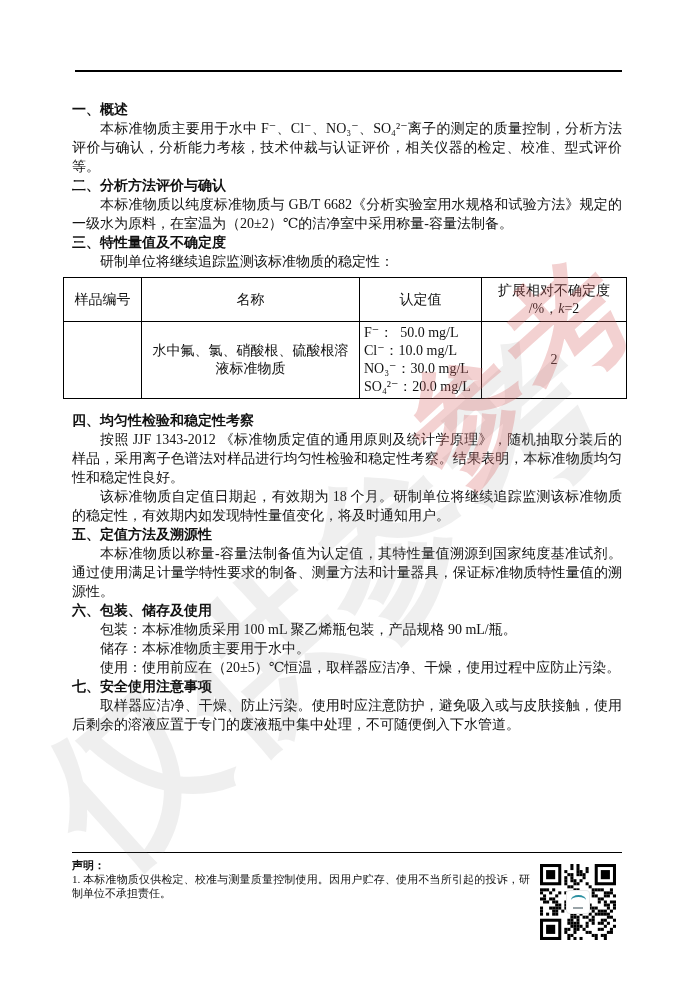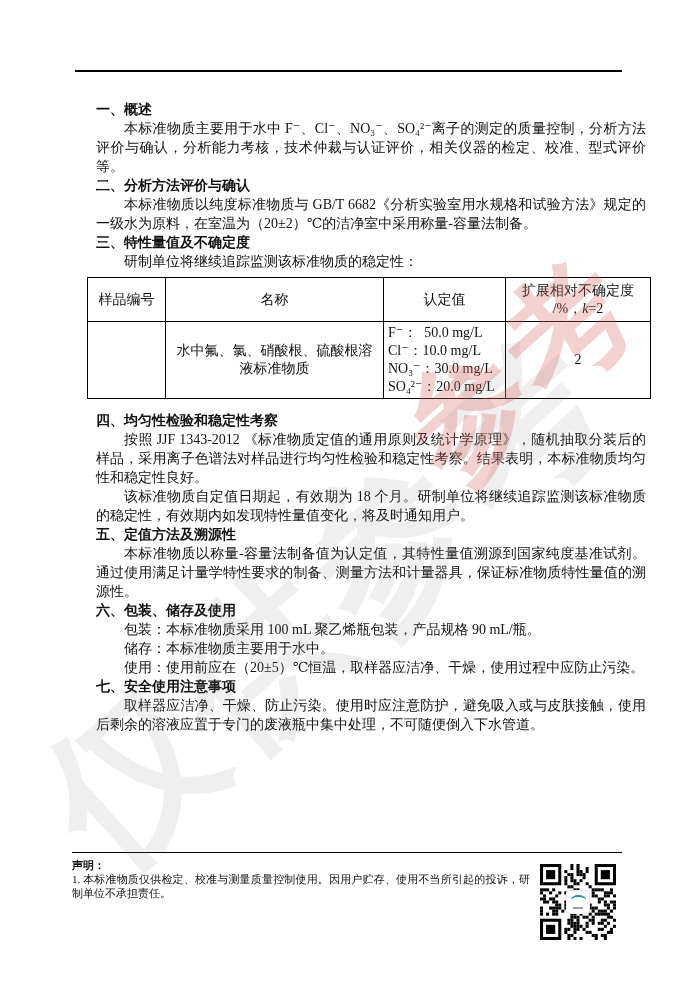--- a/index.html
+++ b/index.html
@@ -3,21 +3,21 @@
 <meta charset="utf-8">
 <style>
   html,body{margin:0;padding:0;background:#ffffff;}
   .page{
     position:relative;width:695px;height:981px;background:#fff;overflow:hidden;
     font-family:"Liberation Serif","DejaVu Serif",serif;color:#111;
   }
   .rule-top{position:absolute;top:70px;left:75px;width:547px;border-top:2px solid #000;}
   .content{
     position:absolute;left:72px;top:100px;width:550px;
-    font-size:14px;line-height:19px;text-align:justify;z-index:2;margin-left:24px;
+    font-size:14px;line-height:19px;text-align:justify;z-index:2;
   }
   .sec-title{font-weight:bold;margin:0;}
   .para{margin:0;text-indent:2em;}
   .item-line{margin:0;text-indent:2em;}
   table.spec{
     width:479px;margin:6px 0 12px -9px;border-collapse:collapse;table-layout:fixed;
     font-size:14px;line-height:18px;text-align:center;
   }
   table.spec th,table.spec td{border:1.5px solid #000;font-weight:normal;padding:2px 4px;vertical-align:middle;}
   .col-id{width:78px;}  .col-name{width:218px;}  .col-val{width:122px;}  .col-unc{width:145px;}

